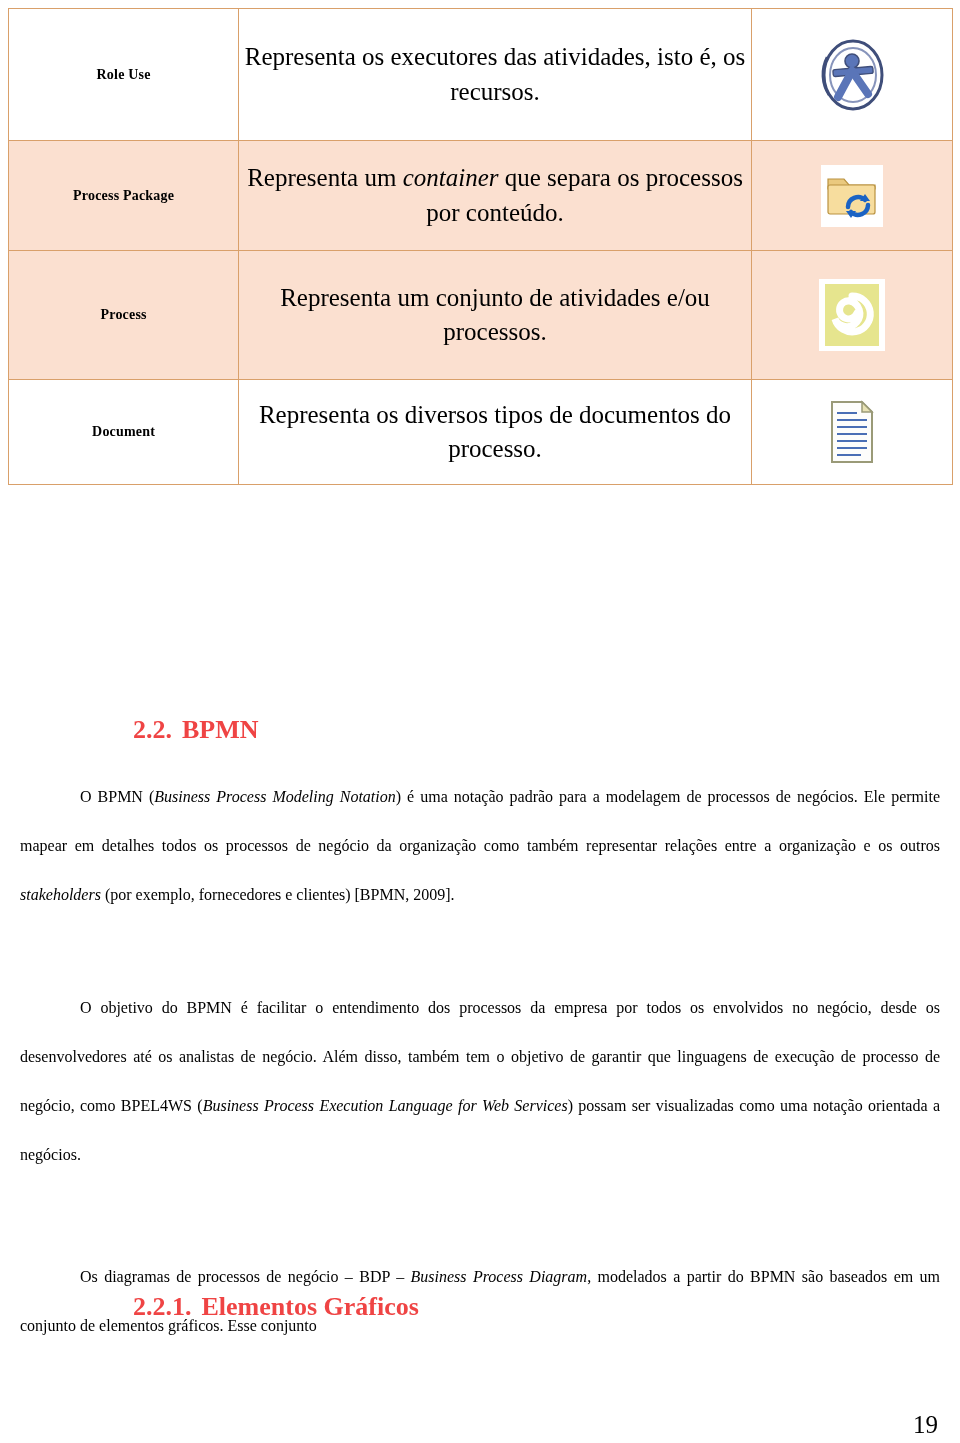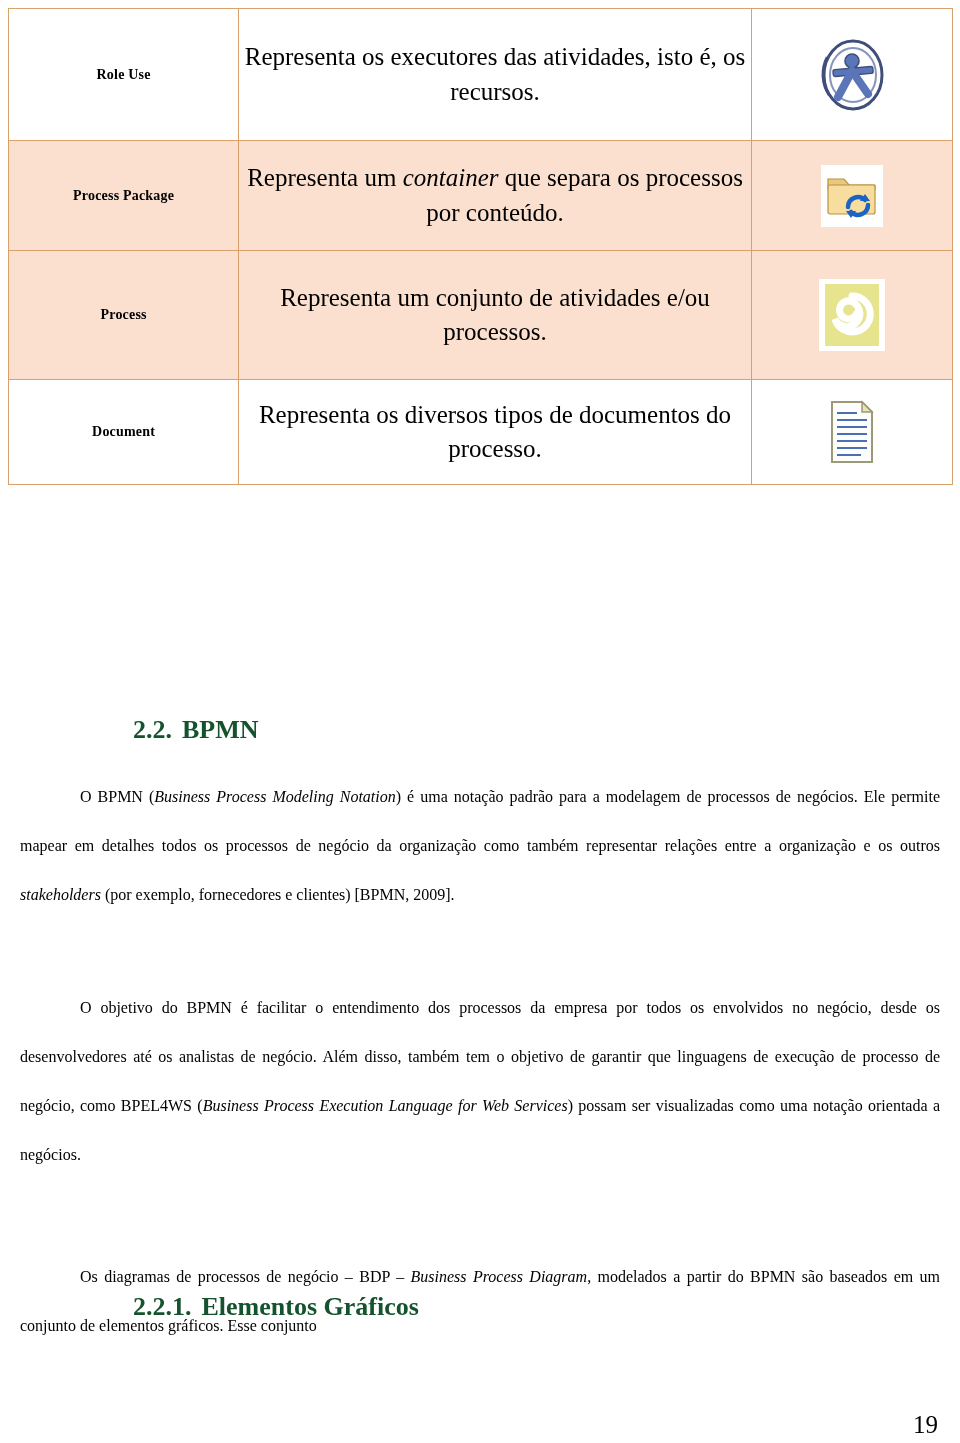--- a/index.html
+++ b/index.html
@@ -63,21 +63,21 @@
   .r2 td { height: 109px; }
   .r3 td { height: 124px; }
   .r4 td { height: 128px; }
   .r5 td { height: 104px; margin-top: 20px; }
 
   
   .heading {
     position: absolute;
     font-weight: bold;
     font-size: 26px;
-    color: #14532d;
+    color: #ef4444;
     white-space: nowrap;
   }
   #h-bpmn  { left: 133px; top: 715px; }
   #h-elem  { left: 133px; top: 1292px; }
   .heading .num { margin-right: 10px; }
 
   .para {
     position: absolute;
     left: 20px;
     width: 920px;

